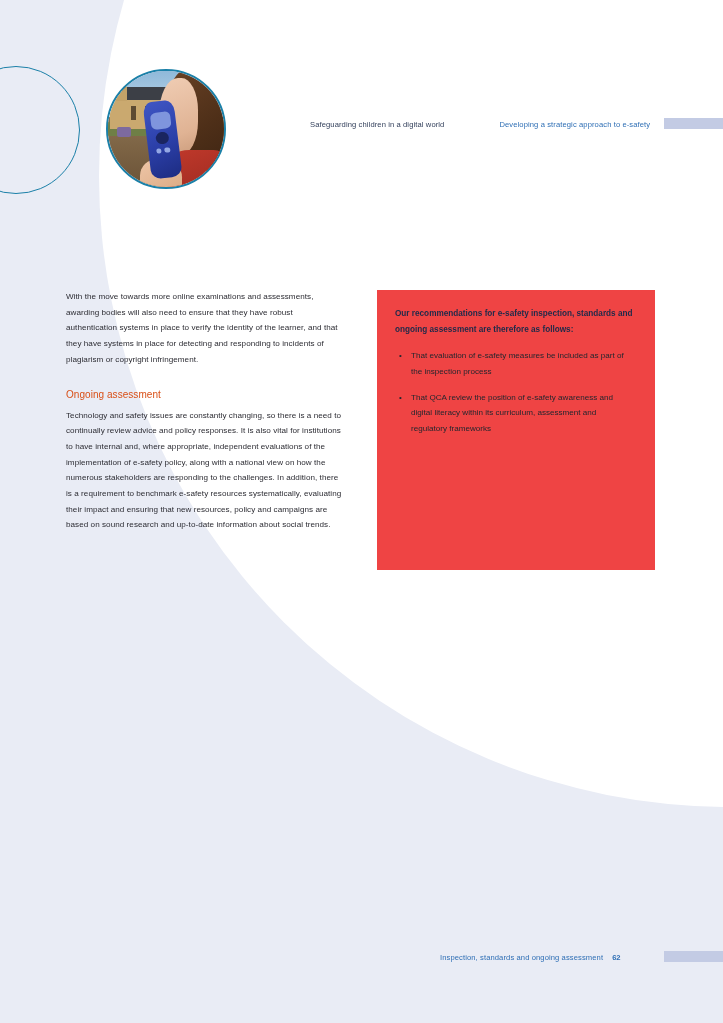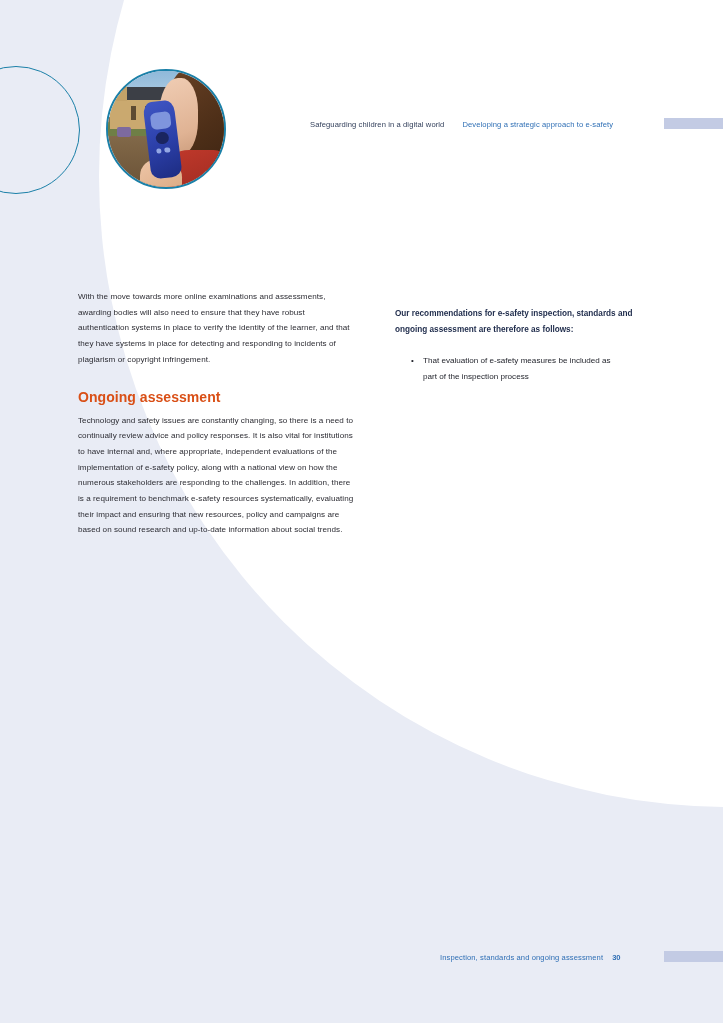--- a/index.html
+++ b/index.html
@@ -168,20 +168,21 @@
   }
 
   
   .run-header {
     position: absolute;
     left: 310px;
     top: 120px;
     display: flex;
     align-items: center;
     white-space: nowrap;
+    gap: 37px;
   }
   .rh-book {
     font-size: 7.6px;
     color: #34415c;
     letter-spacing: 0.1px;
   }
   .rh-sub {
     font-size: 7.6px;
     color: #2f6fb5;
     margin-left: 18px;
@@ -192,60 +193,60 @@
     left: 664px;
     top: 118px;
     width: 59px;
     height: 11px;
     background: #c3cbe4;
   }
 
   
   .col-main {
     position: absolute;
-    left: 78px;
+    left: 66px;
     top: 289px;
     width: 278px;
   }
   .body-p {
     font-size: 8.1px;
     line-height: 15.7px;
     color: #2c2c33;
     margin: 0;
     letter-spacing: 0.05px;
   }
   .sec-head {
-    font-size: 14px;
-    font-weight: bold;
+    font-size: 10px;
+    font-weight: normal;
     color: #d94f16;
     margin: 21px 0 8px 0;
     letter-spacing: 0.05px;
   }
 
   
   .rec-box {
     position: absolute;
     left: 377px;
     top: 290px;
     width: 278px;
     height: 280px;
-    background: #ffffff;
+    background: #ef4444;
     box-sizing: border-box;
     padding: 16px 21px 0 18px;
   }
   .rec-title {
     font-size: 8.2px;
     font-weight: bold;
     line-height: 15.6px;
     color: #1d2a4a;
     margin: 0 0 11px 0;
   }
   .rec-list {
     list-style: none;
-    margin: 16px;
+    margin: 4px;
     padding: 0;
   }
   .rec-item {
     position: relative;
     padding-left: 12px;
     margin-bottom: 11px;
     font-size: 8.1px;
     line-height: 15.4px;
     color: #24262e;
   }
@@ -329,22 +330,23 @@
   <div class="col-main">
     <p class="body-p">With the move towards more online examinations and assessments, awarding bodies will also need to ensure that they have robust authentication systems in place to verify the identity of the learner, and that they have systems in place for detecting and responding to incidents of plagiarism or copyright infringement.</p>
     <h2 class="sec-head">Ongoing assessment</h2>
     <p class="body-p">Technology and safety issues are constantly changing, so there is a need to continually review advice and policy responses. It is also vital for institutions to have internal and, where appropriate, independent evaluations of the implementation of e-safety policy, along with a national view on how the numerous stakeholders are responding to the challenges.  In addition, there is a requirement to benchmark e-safety resources systematically, evaluating their impact and ensuring that new resources, policy and campaigns are based on sound research and up-to-date information about social trends.</p>
   </div>
 
   <div class="rec-box">
     <div class="rec-title">Our recommendations for e-safety inspection, standards and ongoing assessment are therefore as follows:</div>
     <ul class="rec-list">
       <li class="rec-item">That evaluation of e-safety measures be included as part of the inspection process</li>
+      <li class="rec-item">That QCA review the position of e-safety awareness and digital literacy within its curriculum, assessment and regulatory frameworks</li>
     </ul>
   </div>
 
   <div class="footer">
     <span class="ft-text">Inspection, standards and ongoing assessment</span>
-    <span class="ft-page">30</span>
+    <span class="ft-page">62</span>
   </div>
   <div class="footer-accent"></div>
 
 </div>
 
 </body></html>

